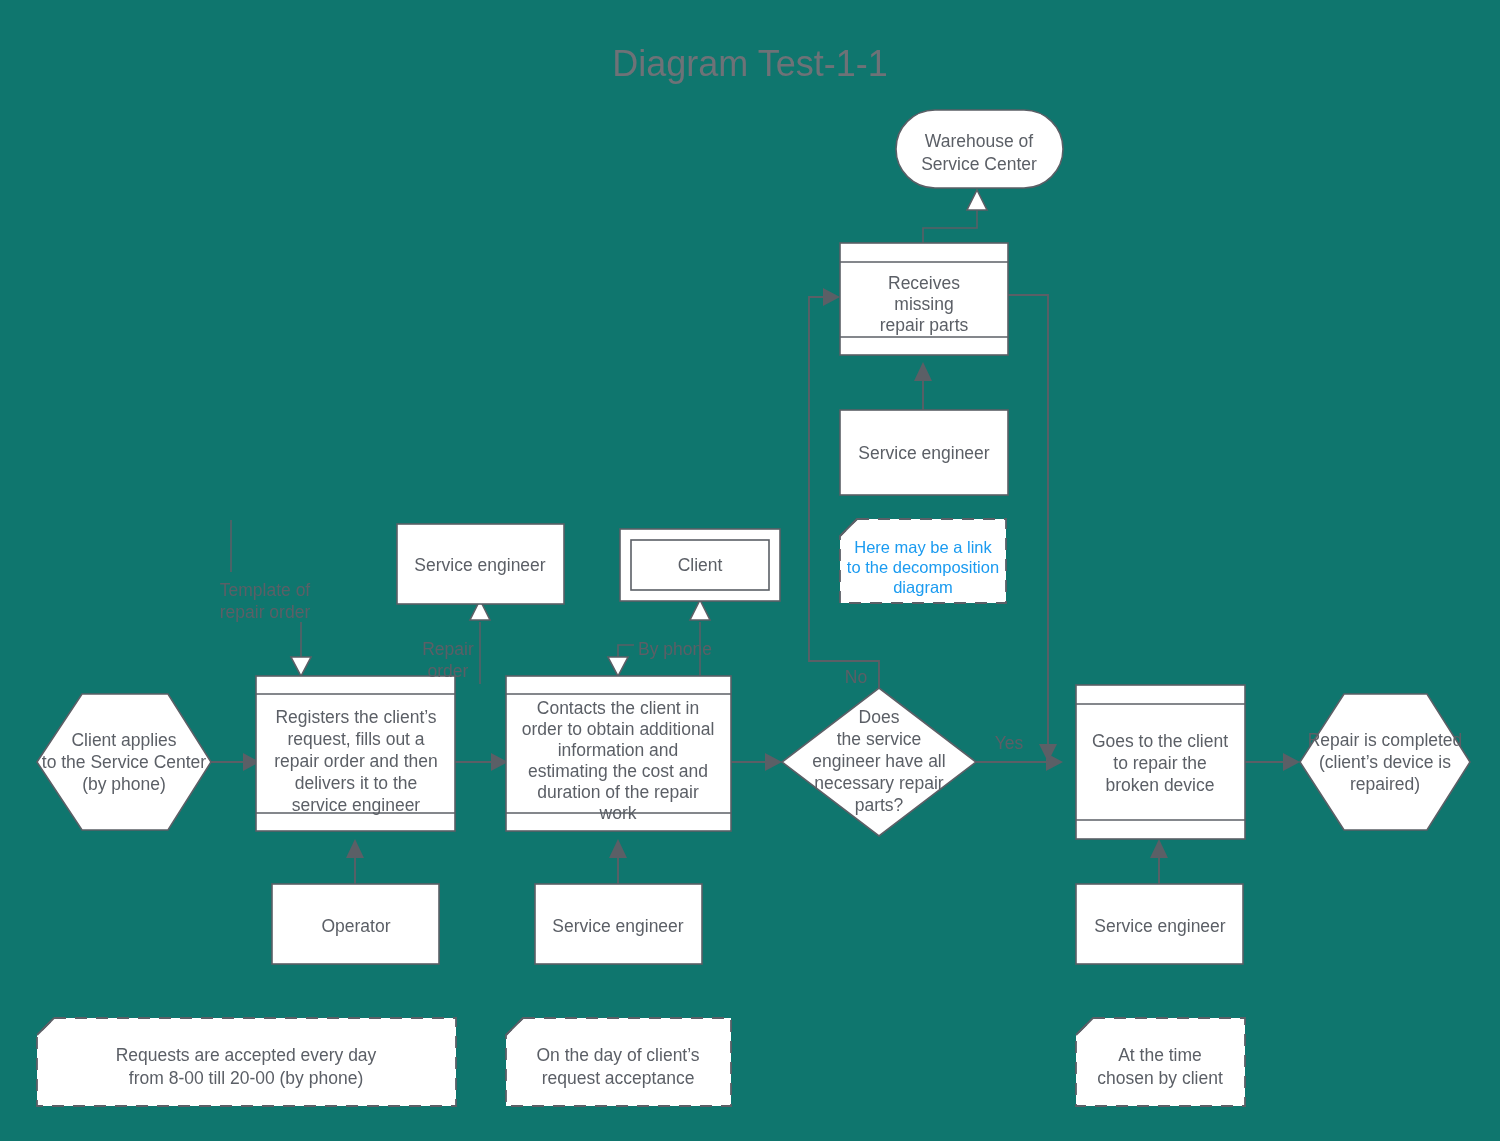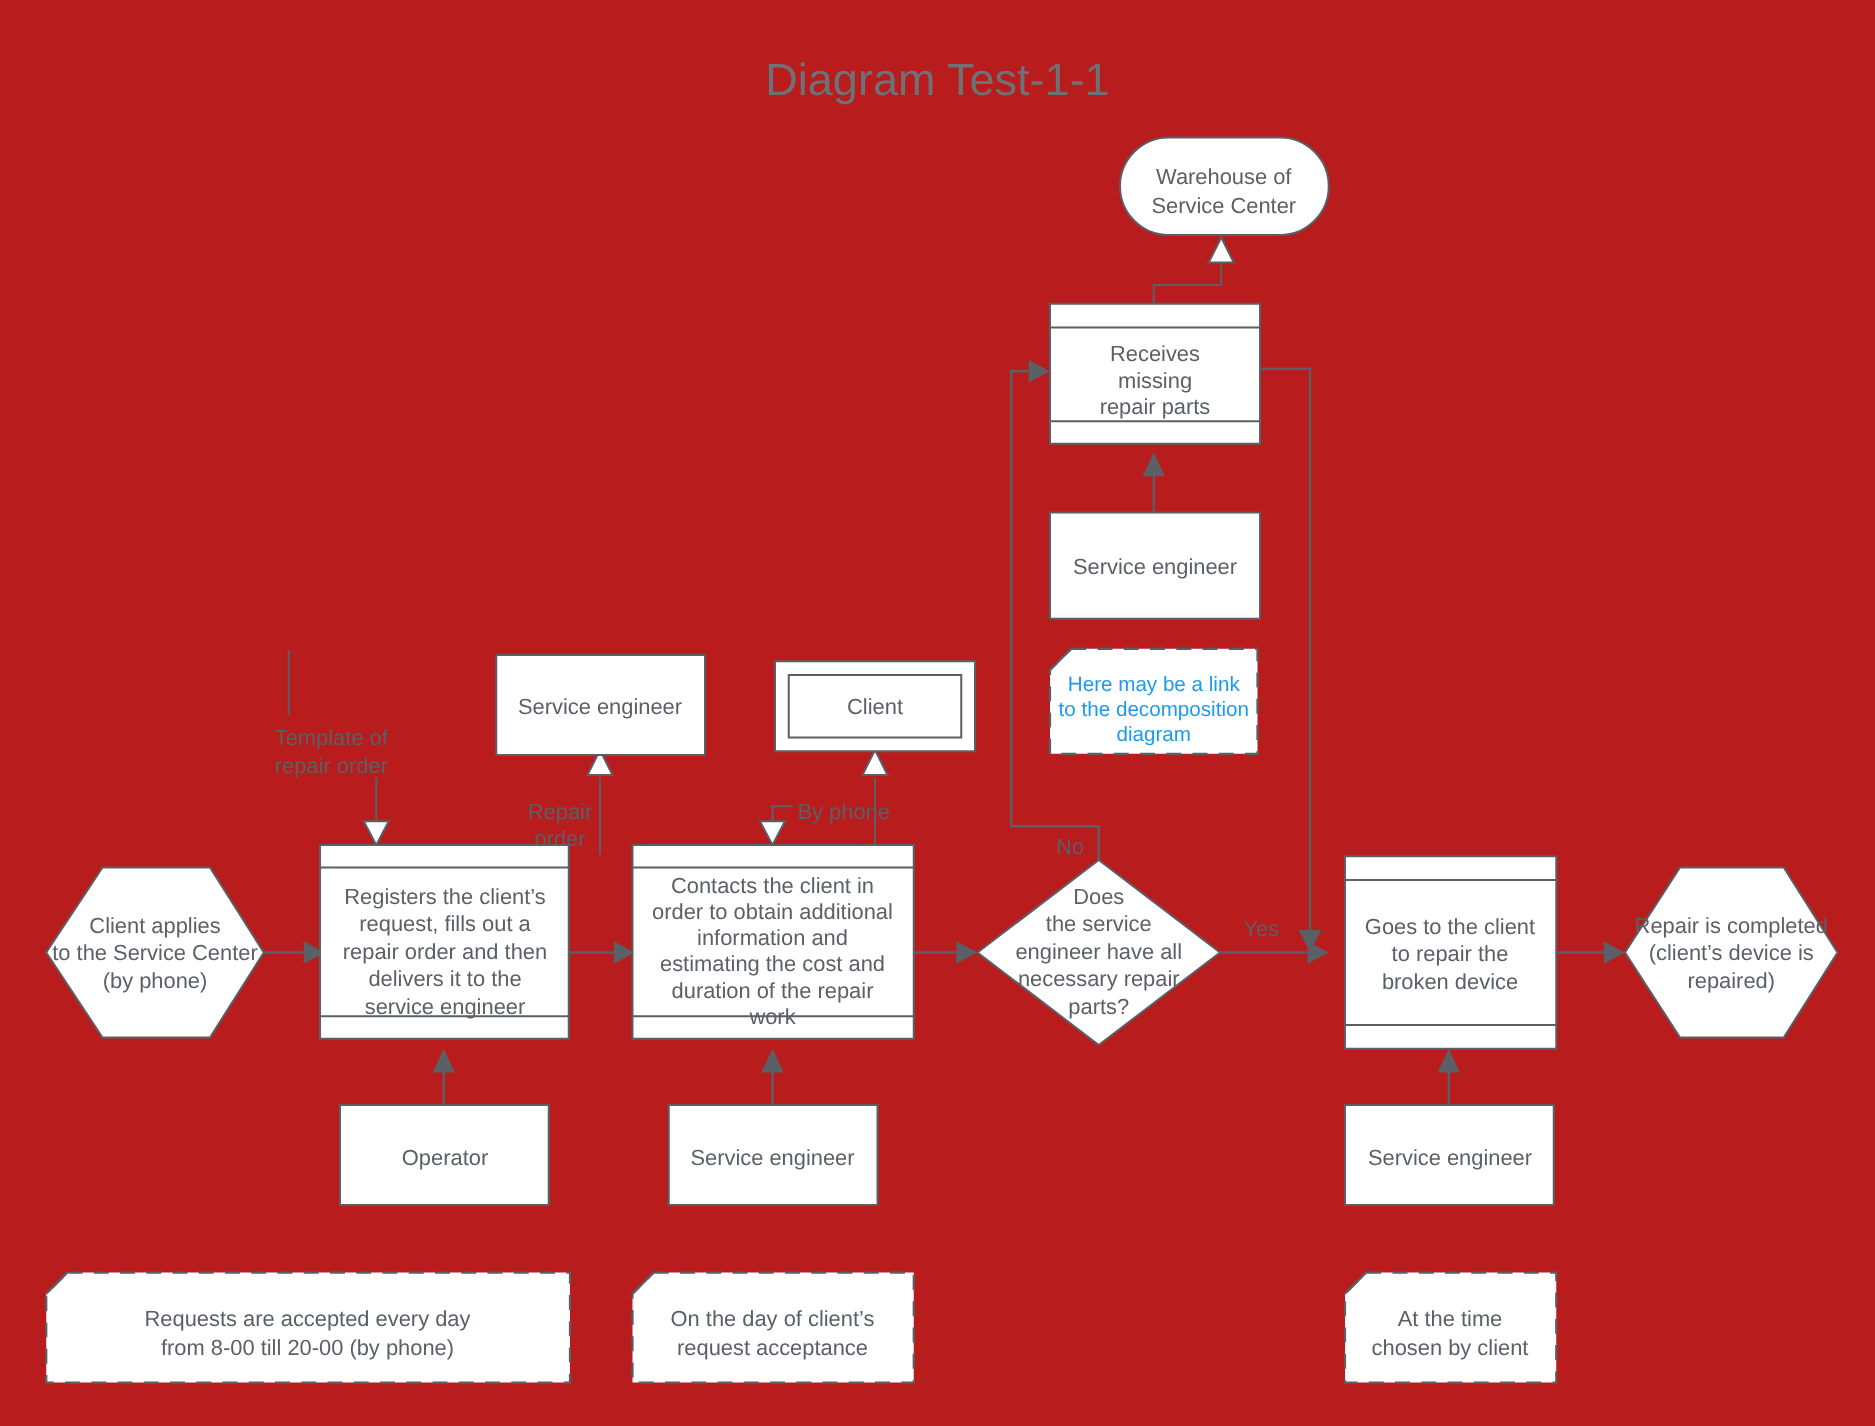--- a/index.html
+++ b/index.html
@@ -10,21 +10,21 @@
   body {
     width: 1500px;
     height: 1141px;
     font-family: "Liberation Sans", sans-serif;
     overflow: hidden;
   }
   #canvas {
     position: relative;
     width: 1500px;
     height: 1141px;
-    background: #b91c1c;
+    background: #0f766e;
   }
   svg.diagram {
     position: absolute;
     top: 0;
     left: 0;
     width: 1500px;
     height: 1141px;
   }
   .shape-stroke {
     fill: #ffffff;

